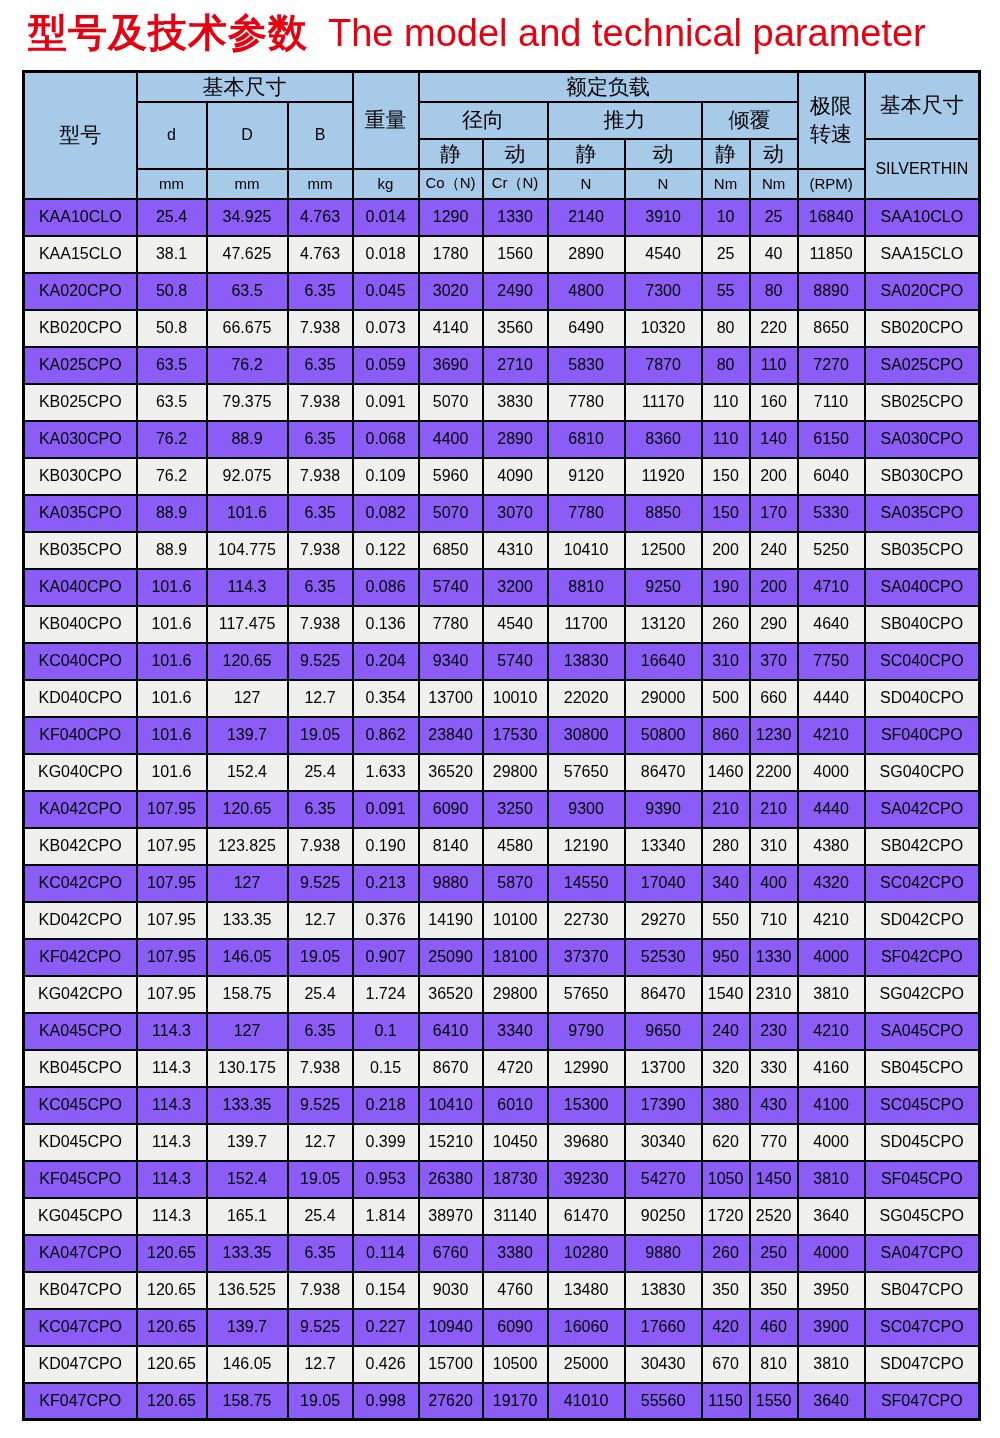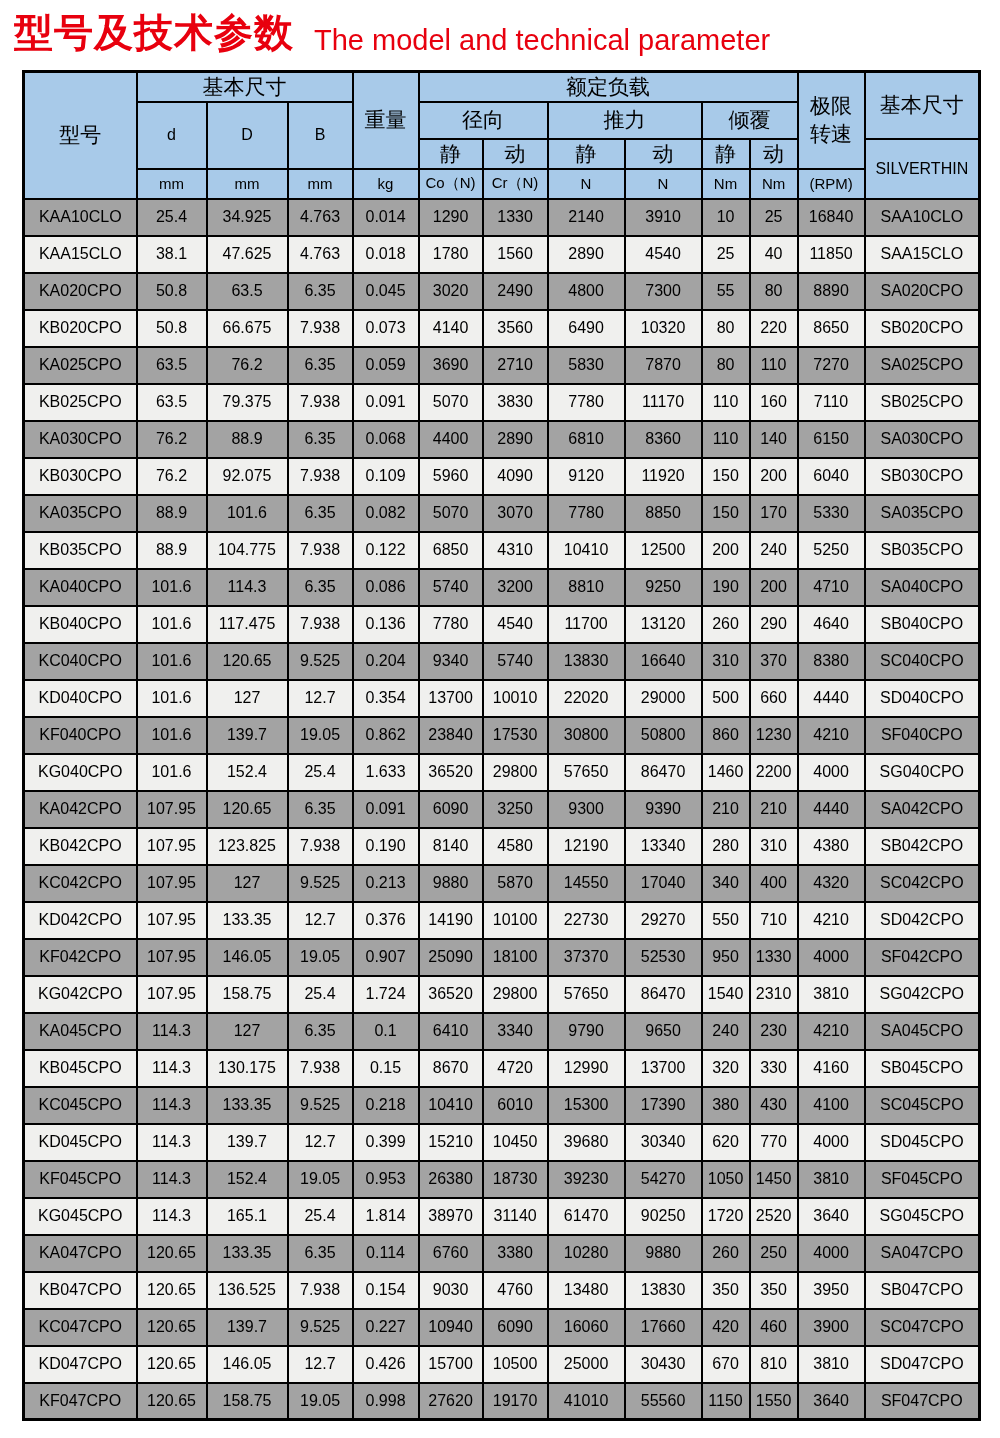--- a/index.html
+++ b/index.html
@@ -11,36 +11,36 @@
   *{box-sizing:border-box;}
   html,body{margin:0;padding:0;}
   body{
     width:1000px;height:1438px;
     background:#ffffff;
     font-family:"Liberation Sans", sans-serif;
     color:#000;
   }
   .page{padding-top:10px;}
   .title-row{
-    margin-left:14px;
+    margin-left:28px;
     display:flex;
-    align-items:flex-end;
+    align-items:center;
     gap:20px;
     white-space:nowrap;
   }
   .title-zh{
     color:var(--accent);
     font-size:39px;
     font-weight:bold;
     letter-spacing:1px;
     line-height:1.2;
   }
   .title-en{
     color:var(--accent);
-    font-size:29px;
+    font-size:38px;
     font-weight:normal;
   }
   table.params{
     margin:13px 0 0 22px;
     width:956px;
     border-collapse:collapse;
     table-layout:fixed;
     border:3px solid var(--grid);
   }
   table.params th, table.params td{
@@ -60,21 +60,21 @@
   tr.hC{height:27px;}
   tr.hD{height:30px;margin-top:14px;}
   tr.hD th{font-size:15px;}
   th.latin{font-size:16px;}
   .wrap2{
     display:inline-block;
     width:2.3em;
     line-height:1.35;
     font-family:Liberation Serif, serif;
   }
-  tbody tr{height:37px;background:#a3a3a3;}
+  tbody tr{height:37px;background:#8b5cf6;}
   tbody tr:nth-child(even){background:var(--row-alt-bg);}
   tbody td{font-size:16px;}
 </style>
 </head>
 <body>
 
 <div class="page">
 
   <div class="title-row">
     <span class="title-zh">型号及技术参数</span>
@@ -323,21 +323,21 @@
           <td>101.6</td>
           <td>120.65</td>
           <td>9.525</td>
           <td>0.204</td>
           <td>9340</td>
           <td>5740</td>
           <td>13830</td>
           <td>16640</td>
           <td>310</td>
           <td>370</td>
-          <td>8380</td>
+          <td>7750</td>
           <td>SC040CPO</td>
         </tr>
         <tr>
           <td>KD040CPO</td>
           <td>101.6</td>
           <td>127</td>
           <td>12.7</td>
           <td>0.354</td>
           <td>13700</td>
           <td>10010</td>

